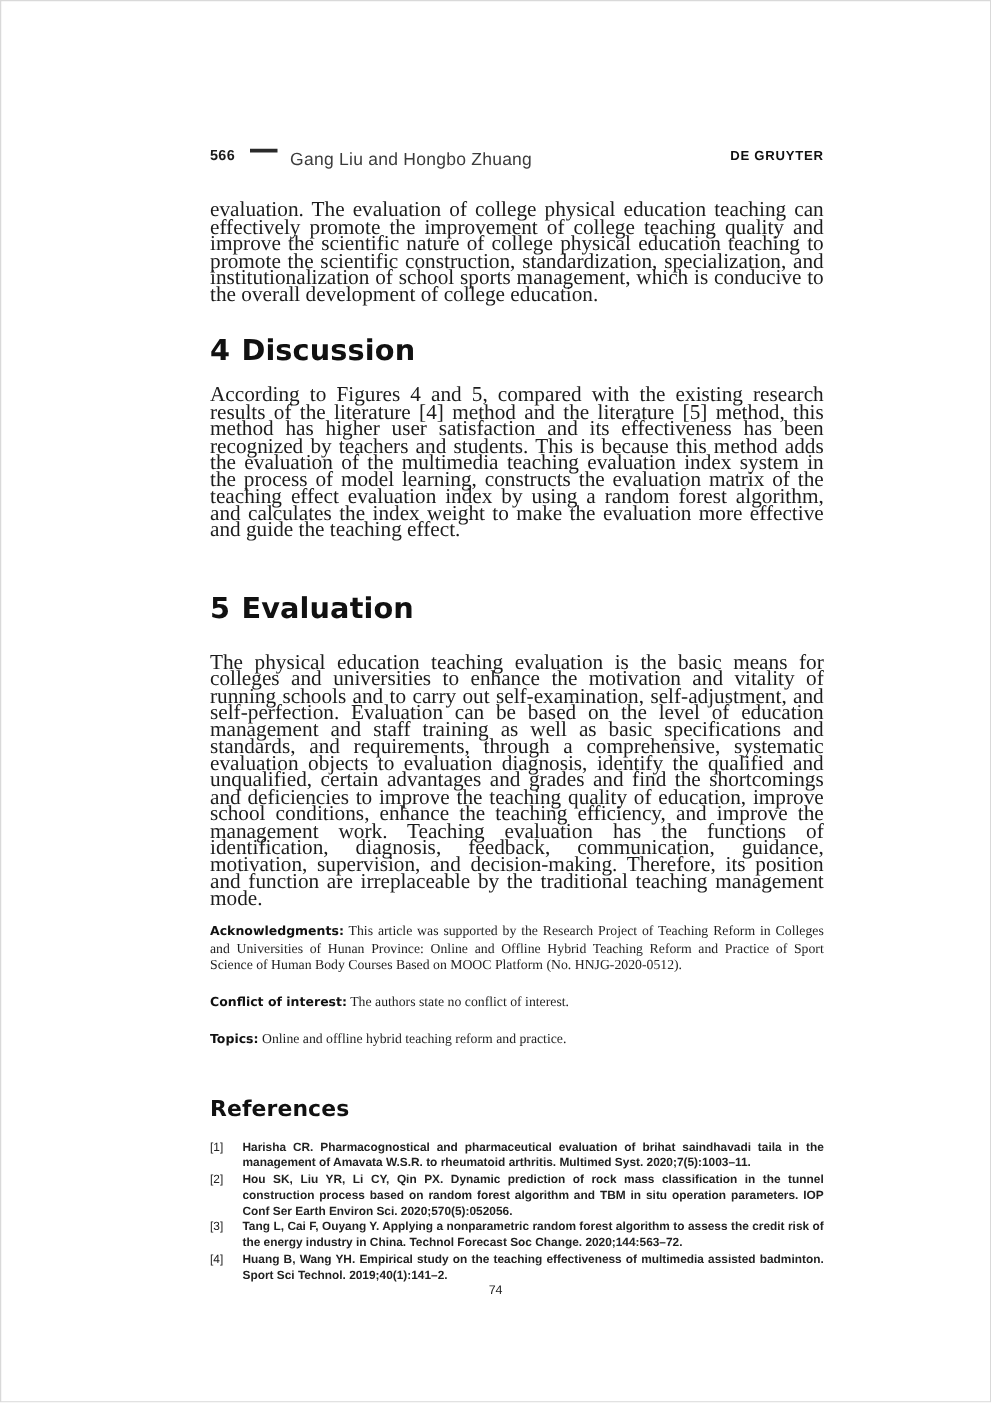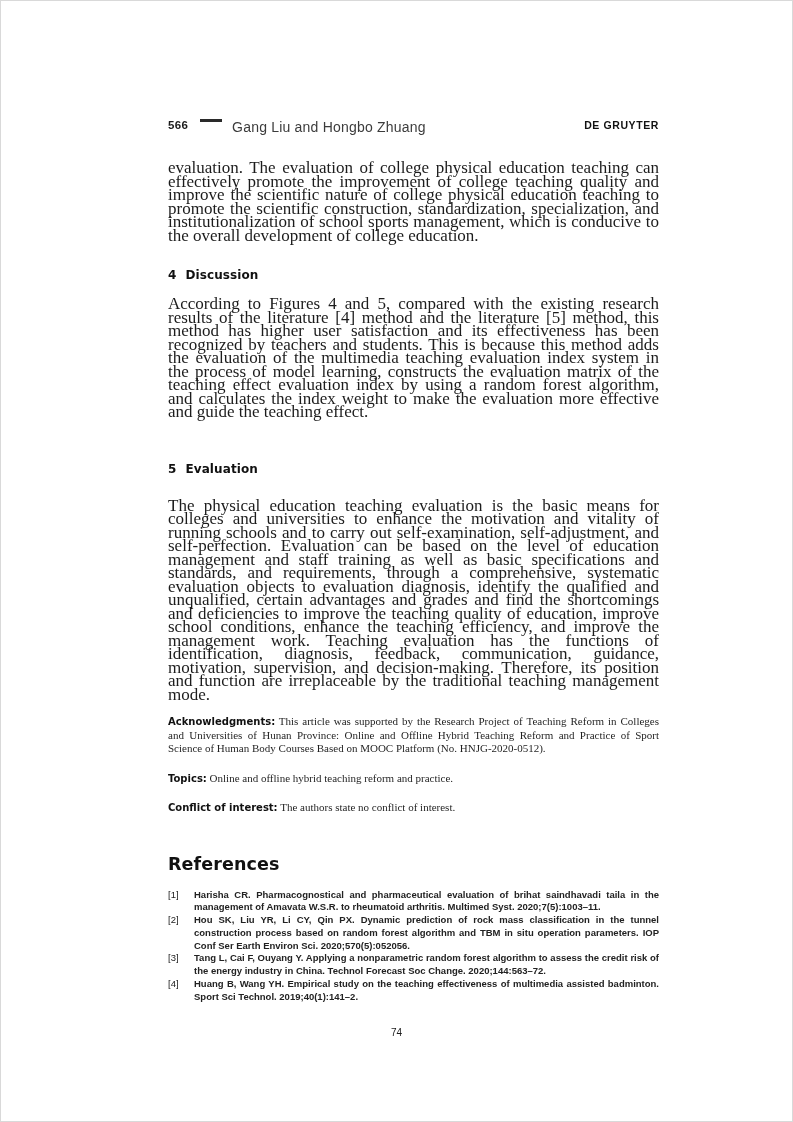--- a/index.html
+++ b/index.html
@@ -37,21 +37,21 @@
     font-size: 17px;
     line-height: 13.5px;
     text-align: justify;
     color: #1c1c1c;
   }
   .intro-para { margin-top: 28px; }
 
   h2.section-heading {
     font-family: "DejaVu Sans", "Liberation Sans", sans-serif;
     font-weight: bold;
-    font-size: 12px;
+    font-size: 23px;
     letter-spacing: .1px;
     color: #111;
   }
   .heading-number { margin-right: 9px; }
   #discussion-heading { margin-top: 26px; }
   #discussion-body { margin-top: 15px; }
   #conclusion-heading { margin-top: 43px; }
   #conclusion-body { margin-top: 23px; }
 
   
@@ -109,23 +109,23 @@
     </h2>
     <p class="para" id="discussion-body">According to Figures 4 and 5, compared with the existing research results of the literature [4] method and the literature [5] method, this method has higher user satisfaction and its effectiveness has been recognized by teachers and students. This is because this method adds the evaluation of the multimedia teaching evaluation index system in the process of model learning, constructs the evaluation matrix of the teaching effect evaluation index by using a random forest algorithm, and calculates the index weight to make the evaluation more effective and guide the teaching effect.</p>
 
     <h2 class="section-heading" id="conclusion-heading">
       <span class="heading-number">5</span><span>Evaluation</span>
     </h2>
     <p class="para" id="conclusion-body">The physical education teaching evaluation is the basic means for colleges and universities to enhance the motivation and vitality of running schools and to carry out self-examination, self-adjustment, and self-perfection. Evaluation can be based on the level of education management and staff training as well as basic specifications and standards, and requirements, through a comprehensive, systematic evaluation objects to evaluation diagnosis, identify the qualified and unqualified, certain advantages and grades and find the shortcomings and deficiencies to improve the teaching quality of education, improve school conditions, enhance the teaching efficiency, and improve the management work. Teaching evaluation has the functions of identification, diagnosis, feedback, communication, guidance, motivation, supervision, and decision-making. Therefore, its position and function are irreplaceable by the traditional teaching management mode.</p>
 
     <p class="note" id="acknowledgments-note"><span class="note-label">Acknowledgments:</span><span> This article was supported by the Research Project of Teaching Reform in Colleges and Universities of Hunan Province: Online and Offline Hybrid Teaching Reform and Practice of Sport Science of Human Body Courses Based on MOOC Platform (No. HNJG-2020-0512).</span></p>
 
+    <p class="note"><span class="note-label">Conflict of interest:</span><span> The authors state no conflict of interest.</span></p>
+
     <p class="note"><span class="note-label">Topics:</span><span> Online and offline hybrid teaching reform and practice.</span></p>
-
-    <p class="note"><span class="note-label">Conflict of interest:</span><span> The authors state no conflict of interest.</span></p>
 
     <h2 class="section-heading" id="references-heading">References</h2>
 
     <div class="ref-list">
       <div class="ref-item">
         <span class="ref-label">[1]</span>
         <span class="ref-text">Harisha CR. Pharmacognostical and pharmaceutical evaluation of brihat saindhavadi taila in the management of Amavata W.S.R. to rheumatoid arthritis. Multimed Syst. 2020;7(5):1003–11.</span>
       </div>
       <div class="ref-item">
         <span class="ref-label">[2]</span>

